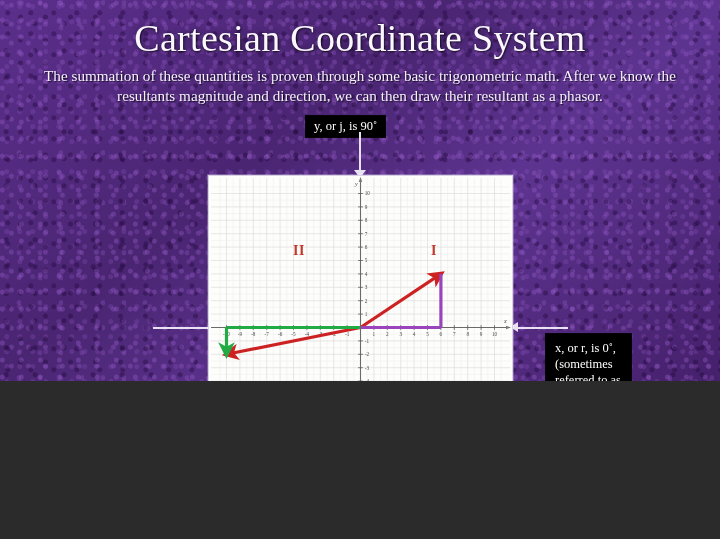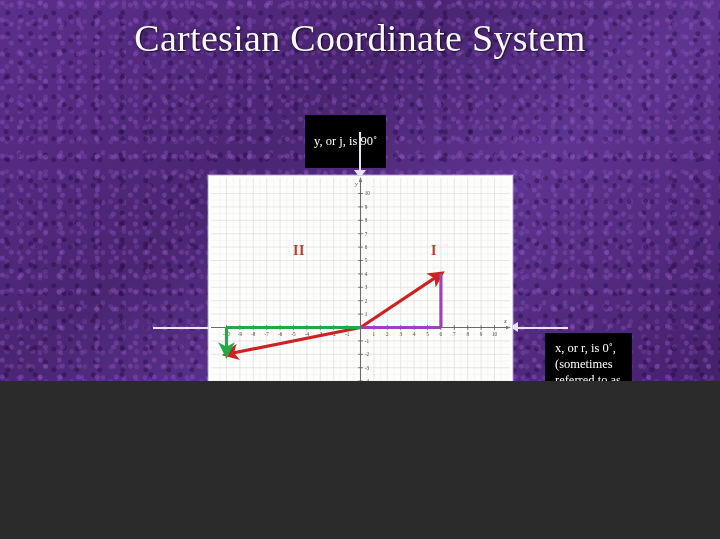--- a/index.html
+++ b/index.html
@@ -56,21 +56,21 @@
   }
 
   
   .callout {
     position: absolute;
     background: #000000;
     color: #ffffff;
     font-family: "Liberation Serif", serif;
     font-size: 12.5px;
     line-height: 15px;
-    padding: 18px 8px;
+    padding: 3px 8px;
     white-space: pre;
     box-shadow: 0 0 0 1px rgba(0,0,0,0.9);
   }
   #callout-top    { left: 306px; top: 116px; }
   #callout-bottom { left: 306px; top: 503px; }
   #callout-left   { left: 25px;  top: 319px; }
   #callout-right  {
     left: 546px; top: 295px;
     padding: 6px 10px 8px 9px;
     line-height: 16px;
@@ -138,20 +138,21 @@
   #quad-2   { left: 84px;  top: 67px; }
   #quad-3   { left: 68px;  top: 218px; margin-left: 16px; }
   #quad-4   { left: 218px; top: 228px; }
 </style>
 </head>
 <body>
 
 <div id="slide">
 
   <div class="title">Cartesian Coordinate System</div>
+  <div class="subtitle">The summation of these quantities is proven through some basic trigonometric math.   After we know the resultants magnitude and direction, we can then draw their resultant as a phasor.</div>
 
   <div class="callout" id="callout-top">y, or j, is 90˚</div>
   <div class="callout" id="callout-right">x, or r, is 0˚,
 (sometimes
 referred to as
 360 ˚)</div>
 
   <div class="connector" id="conn-top"></div>
   <div class="arrowhead" id="ah-top"></div>
   <div class="connector" id="conn-bottom"></div>

